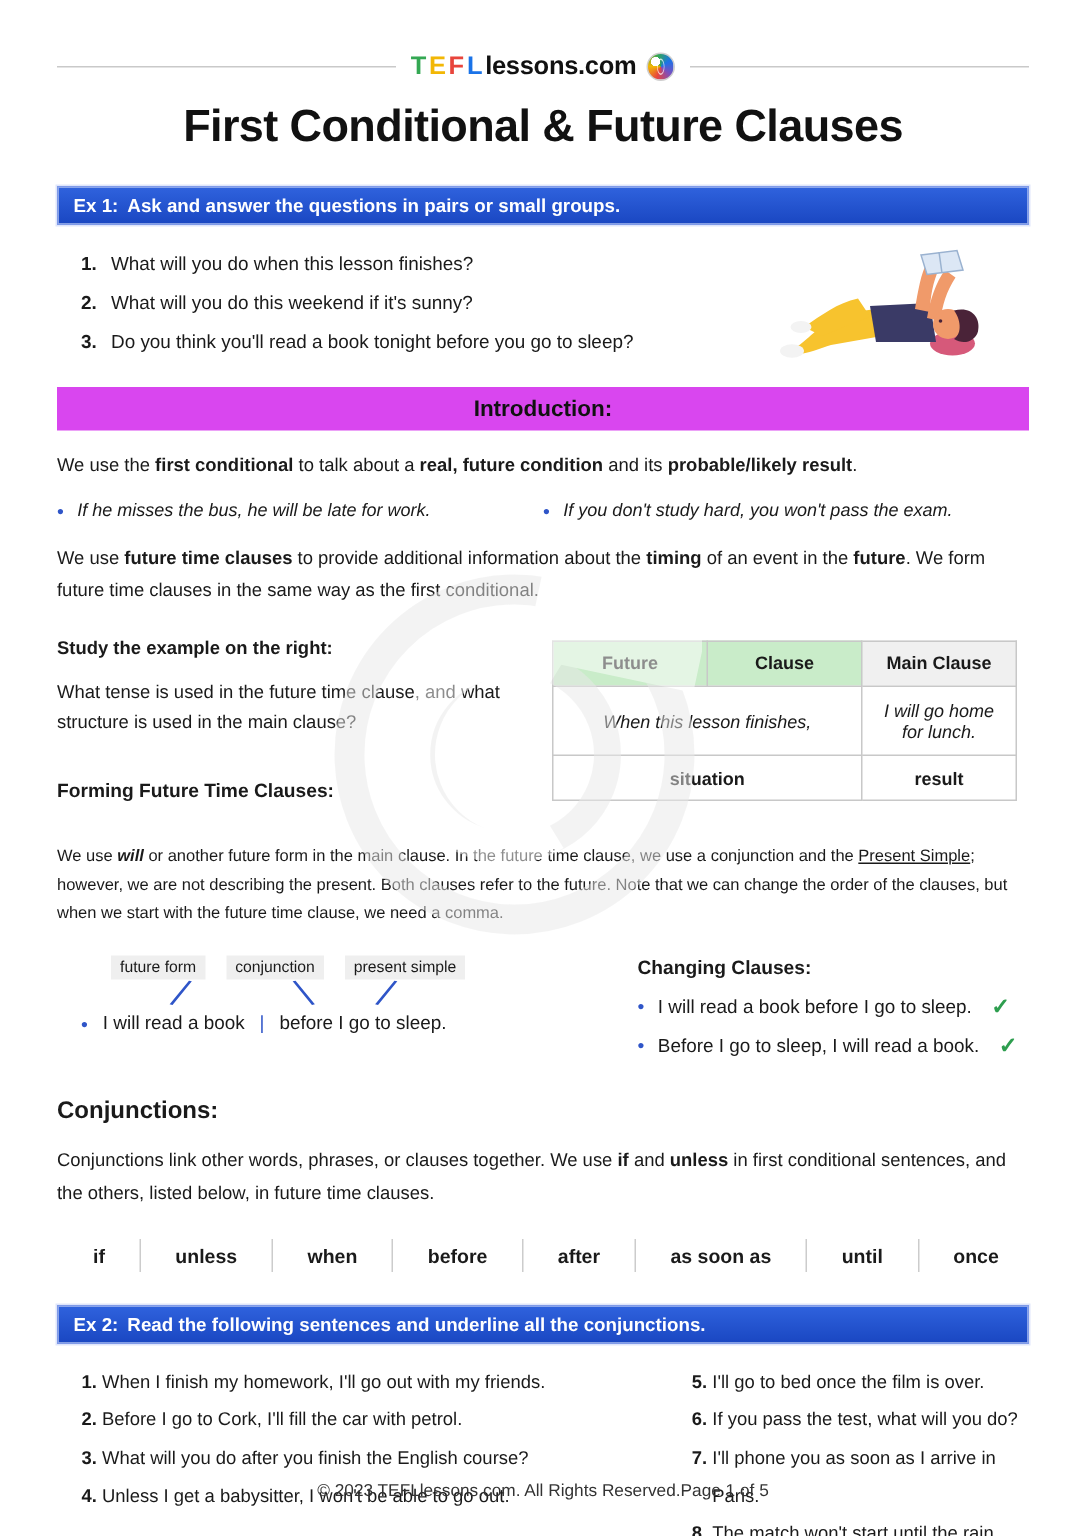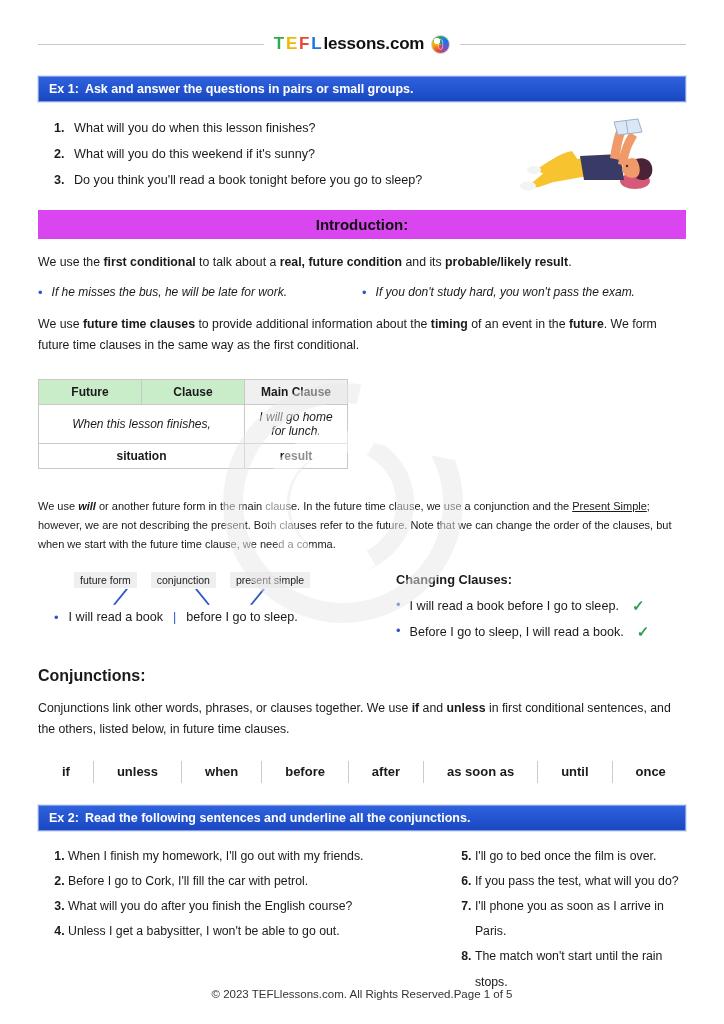--- a/index.html
+++ b/index.html
@@ -74,21 +74,21 @@
   table.ex-table td { border:1px solid #c8c8c8; padding:5px 6px; text-align:center; }
   table.ex-table .hd { font-weight:bold; background:#f0f0f0; }
   table.ex-table .hd.green { background:#c9ecc9; }
   table.ex-table .ital { font-style:italic; }
   table.ex-table .bold { font-weight:bold; }
 
   p.form-para { font-size:11px; line-height:1.72; margin:28px 0 0; }
   u.present { text-decoration:underline; }
 
   
-  .diag-row { display:flex; margin-top:18px; }
+  .diag-row { display:flex; margin-top:18px;gap:29px; }
   .diag { flex:0 0 350px; position:relative; height:72px; }
   .tagline { display:flex; gap:14px; padding-left:36px; }
   .tag { background:#efefef; font-size:10.5px; padding:2px 6px; white-space:nowrap; }
   .arrows { position:relative; height:20px; }
   .arrow { position:absolute; font-size:15px; color:#2f55c8; font-weight:bold; }
   .a1 { left:78px; transform:rotate(12deg); }
   .a2 { left:160px; transform:scaleX(-1) rotate(12deg); }
   .a3 { left:215px; transform:rotate(12deg); }
   .diag-sent { display:flex; gap:10px; font-size:12.6px; padding-left:16px; margin-top:2px; }
   .diag-sent .bar { color:#2f55c8; }
@@ -132,20 +132,21 @@
       <span class="t">T</span>
         <span class="e">E</span>
         <span class="f">F</span>
         <span class="l">L</span>
         <span class="rest">lessons.com</span>
       <span class="globe"></span>
     </div>
     <div class="rule"></div>
   </div>
 
+  <h1 class="title">First Conditional &amp; Future Clauses</h1>
 
   <div class="ex-banner">
     <span class="lbl">Ex 1:</span><span>Ask and answer the questions in pairs or small groups.</span>
   </div>
 
   <div class="ex1-wrap">
     <ol class="qlist">
       <li>What will you do when this lesson finishes?</li>
       <li>What will you do this weekend if it's sunny?</li>
       <li>Do you think you'll read a book tonight before you go to sleep?</li>
@@ -189,20 +190,25 @@
       <span class="dot">•</span>
       <i>If you don't study hard, you won't pass the exam.</i>
     </div>
   </div>
 
   <p class="body">
     <span>We use </span><b>future time clauses</b><span> to provide additional information about the </span><b>timing</b><span> of an event in the </span><b>future</b><span>. We form future time clauses in the same way as the first conditional.</span>
   </p>
 
   <div class="study-row">
+    <div class="study-left">
+      <p class="lead">Study the example on the right:</p>
+      <p class="q">What tense is used in the future time clause, and what structure is used in the main clause?</p>
+      <p class="form-h">Forming Future Time Clauses:</p>
+    </div>
     <table class="ex-table">
       <tbody>
           <tr>
         <td class="hd green">Future</td>
         <td class="hd green">Clause</td>
         <td class="hd">Main Clause</td>
       </tr>
       <tr>
         <td class="ital" colspan="2">When this lesson finishes,</td>
         <td class="ital">I will go home for lunch.</td>

